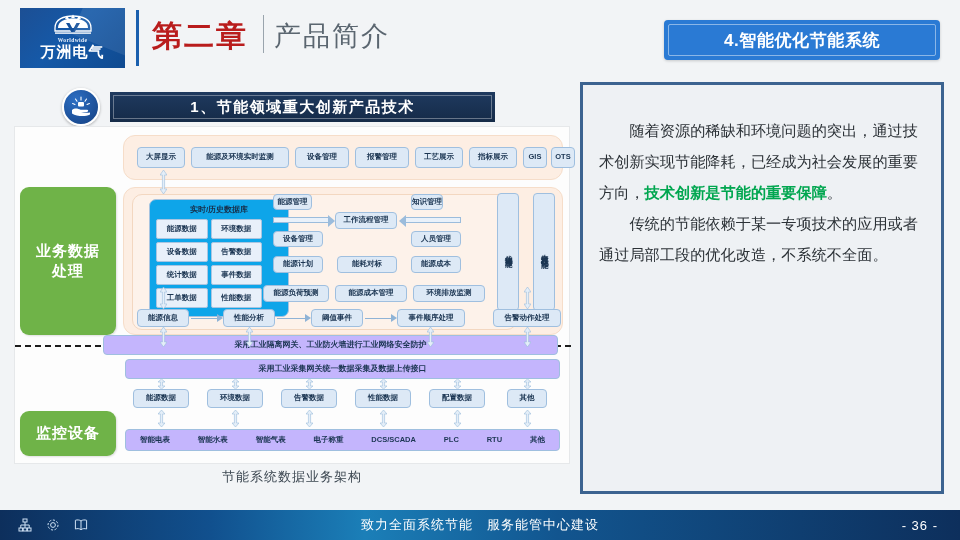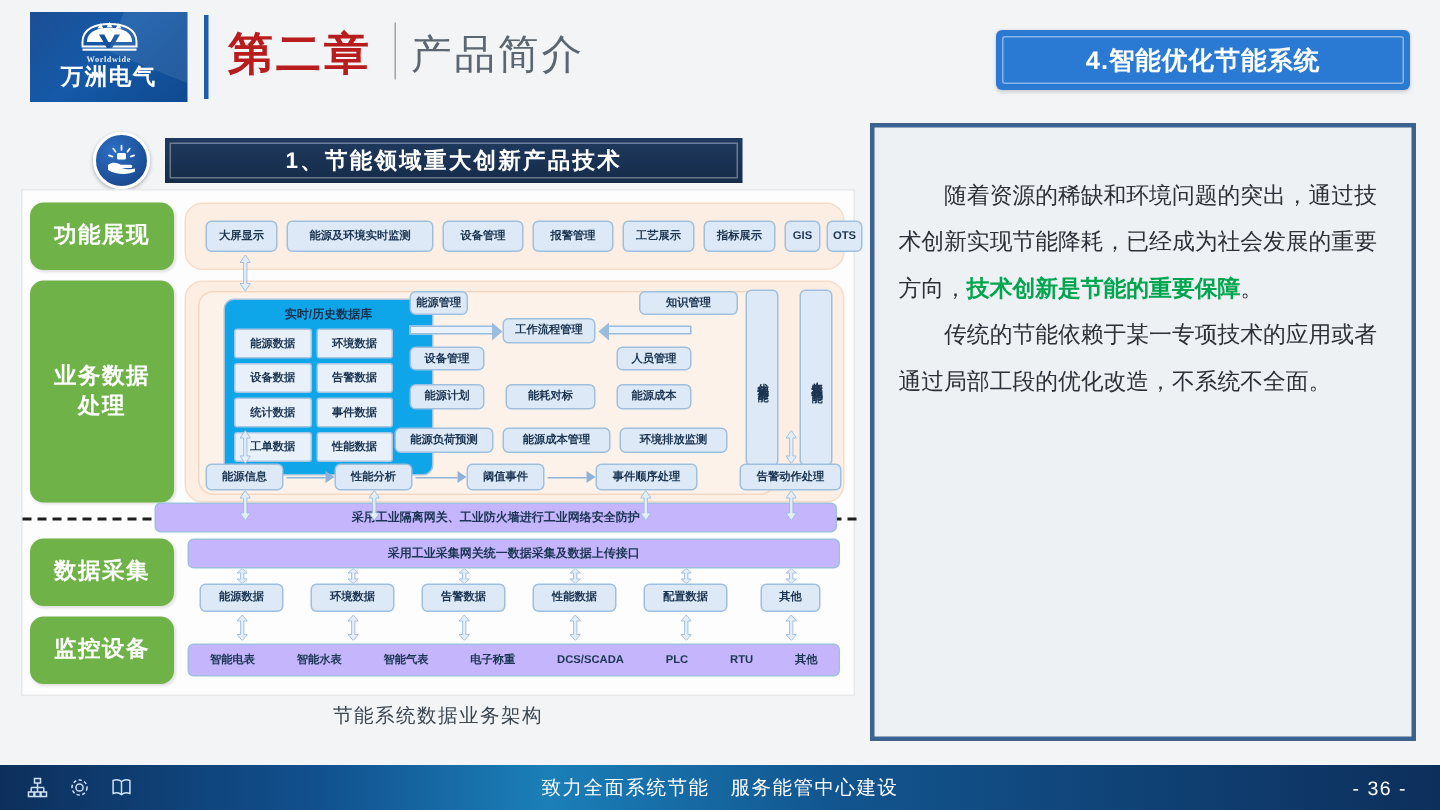--- a/index.html
+++ b/index.html
@@ -202,24 +202,22 @@
     <path d="M3 15 C6 12.5 9 13.6 11.6 14.8 L18 14.8 C19.6 14.8 19.6 17 18 17 L12 17 C15 17.6 18 18.4 21 17.4 L21 19.4 C16 22 8 21.4 3 18.4 Z" fill="#ffffff"></path>
   </svg>
 </div>
 <div id="sec-bar">
   <span>1、节能领域重大创新产品技术</span>
 </div>
 
 <div id="diagram">
   <div id="diagram-inner">
 
-    <div class="greenlbl" id="g1">功能展现</div>
     <div class="greenlbl" id="g2" style="white-space:pre-line;">业务数据
 处理</div>
-    <div class="greenlbl" id="g3">数据采集</div>
     <div class="greenlbl" id="g4">监控设备</div>
 
     <div class="peachpanel" id="p-top"></div>
     <div class="peachpanel" id="p-mid">
       <div id="p-mid-inner"></div>
     </div>
 
     <div class="bbox light" style="left:122px;top:20px;width:48px;height:21px;">大屏显示</div>
     <div class="bbox light" style="left:176px;top:20px;width:98px;height:21px;">能源及环境实时监测</div>
     <div class="bbox light" style="left:280px;top:20px;width:54px;height:21px;">设备管理</div>
@@ -239,21 +237,21 @@
         <div>统计数据</div>
         <div>事件数据</div>
         <div>工单数据</div>
         <div>性能数据</div>
       </div>
     </div>
 
     <div class="bbox light" style="left:258px;top:67px;width:39px;height:16px;">能源管理</div>
     <div class="bbox light" style="left:258px;top:104px;width:50px;height:16px;">设备管理</div>
     <div class="bbox light" style="left:320px;top:85px;width:62px;height:17px;">工作流程管理</div>
-    <div class="bbox light" style="left:411px;top:67px;width:66px;height:16px;">知识管理</div>
+    <div class="bbox light" style="left:396px;top:67px;width:32px;height:16px;">知识管理</div>
     <div class="bbox light" style="left:396px;top:104px;width:50px;height:16px;">人员管理</div>
 
     <div class="arrow-r" style="left:258px;top:90px;width:56px;"></div>
     <div class="arrow-l" style="left:390px;top:90px;width:56px;"></div>
 
     <div class="bbox light" style="left:258px;top:129px;width:50px;height:17px;">能源计划</div>
     <div class="bbox light" style="left:322px;top:129px;width:60px;height:17px;">能耗对标</div>
     <div class="bbox light" style="left:396px;top:129px;width:50px;height:17px;">能源成本</div>
 
     <div class="bbox light" style="left:248px;top:158px;width:66px;height:17px;">能源负荷预测</div>

